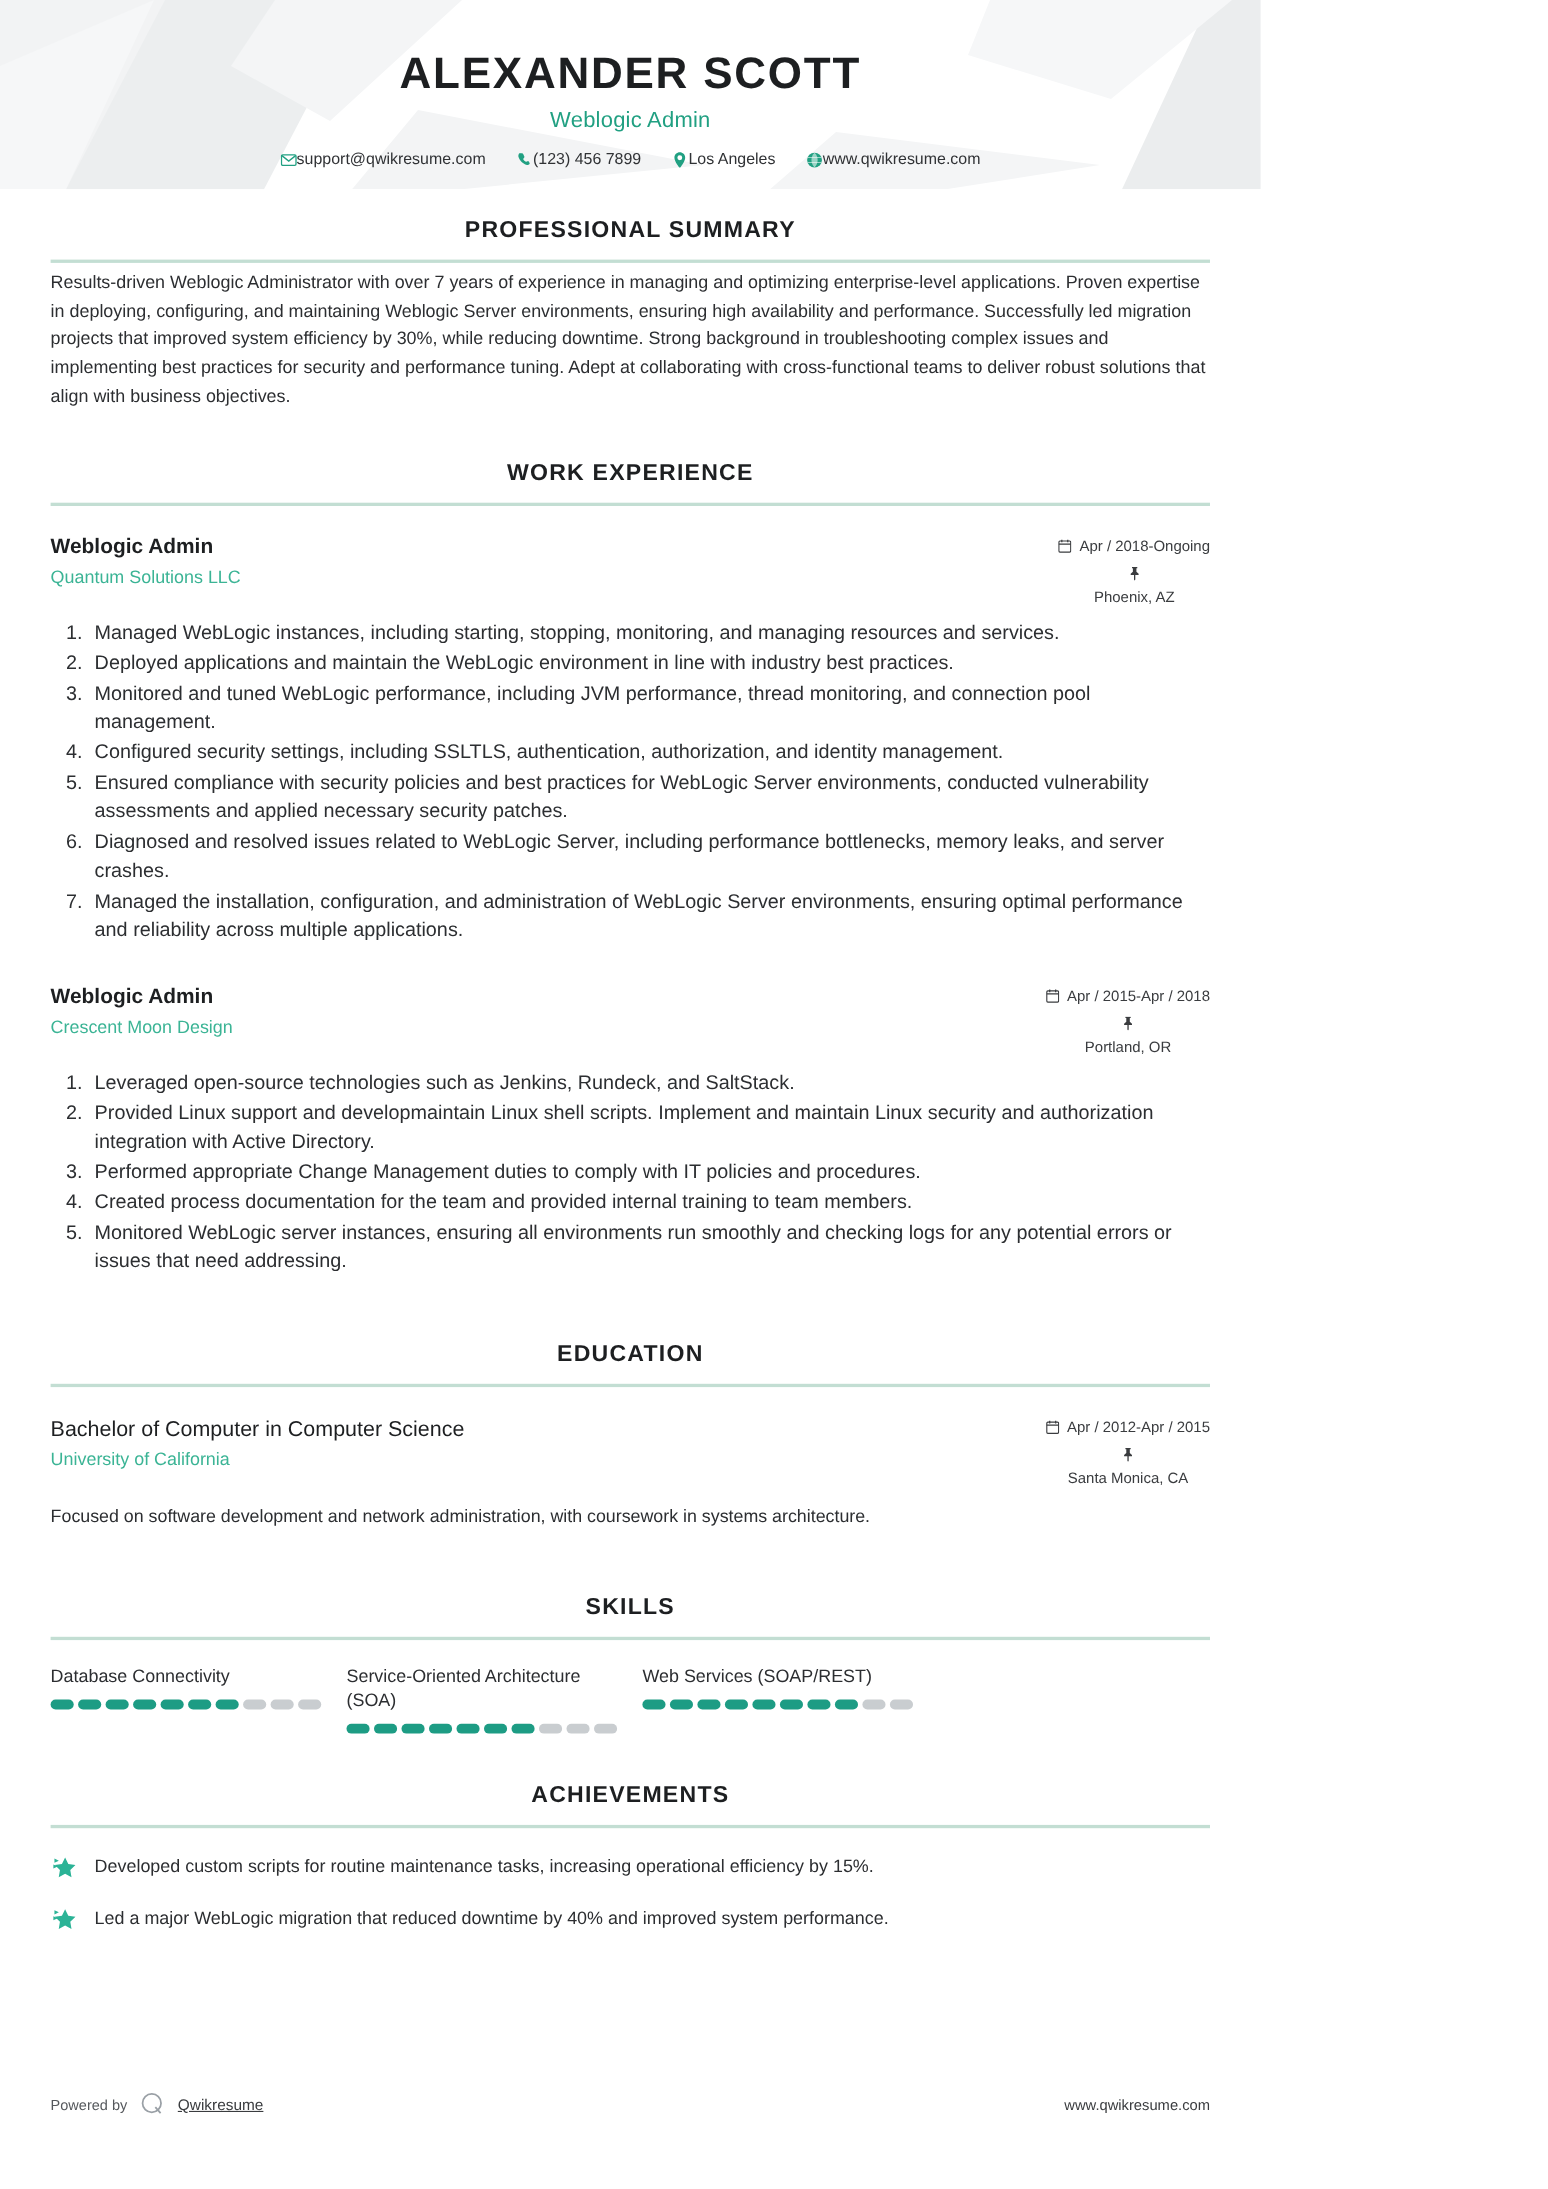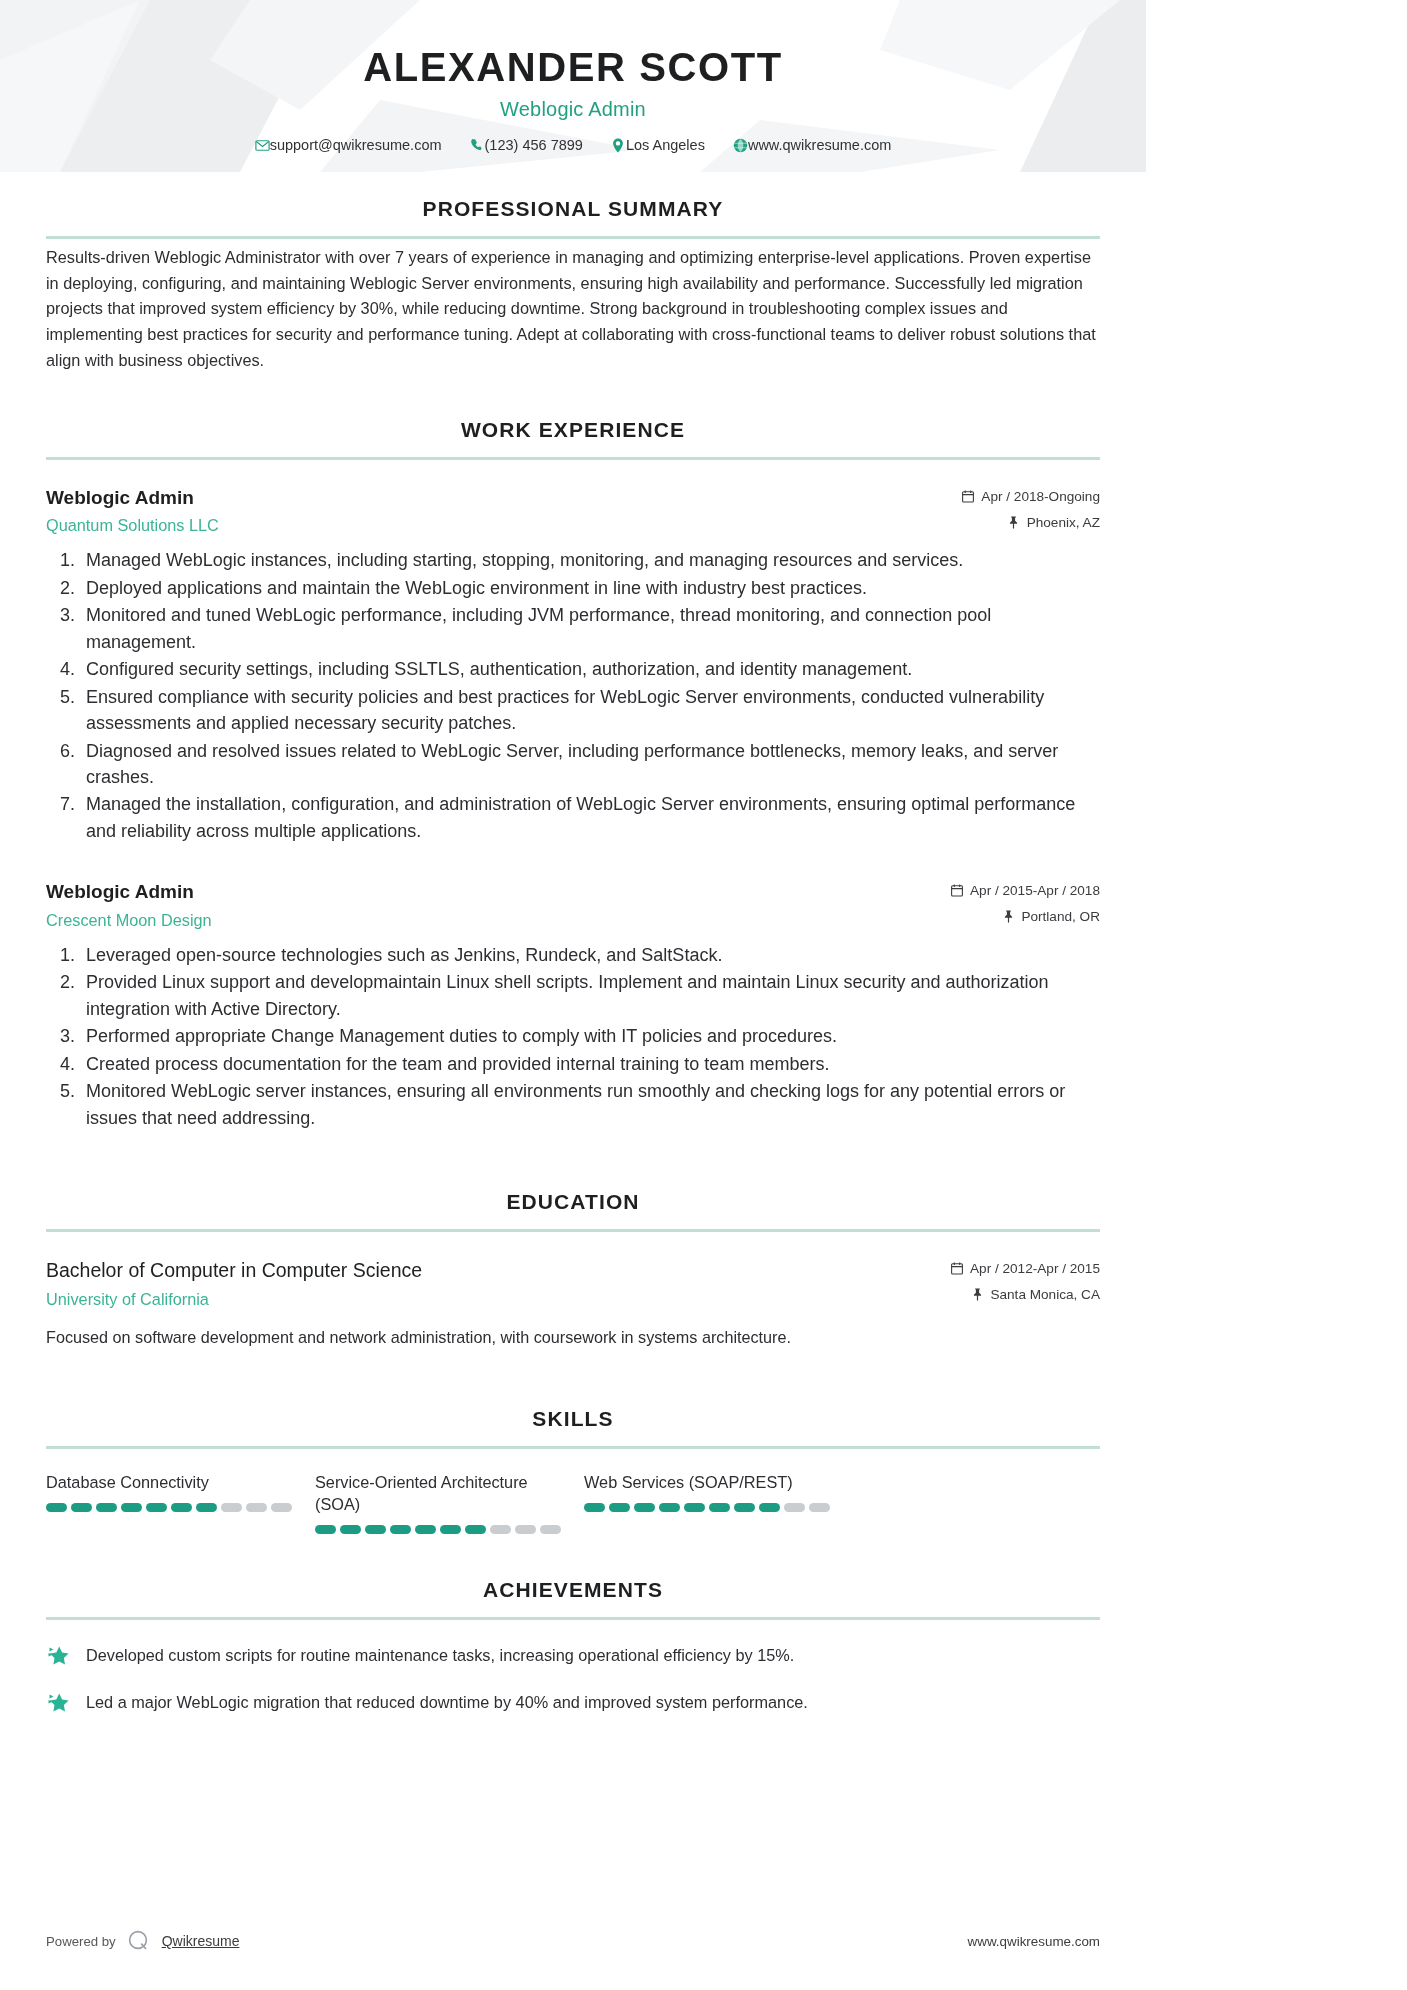--- a/index.html
+++ b/index.html
@@ -126,21 +126,21 @@
   }
   .meta-row {
     display: flex;
     align-items: center;
     justify-content: flex-end;
     gap: 7px;
     font-size: 13.6px;
     color: #3a3c3f;
     white-space: nowrap;
   }
-  .meta-row + .meta-row { margin-top: 11px; }
+  .meta-row + .meta-row { margin-top: 11px; flex-direction: column; }
   .meta-icon {
     display: inline-flex;
     width: 12px; height: 13px;
     align-items: center; justify-content: center;
     color: #3a3c3f;
   }
   .meta-icon svg { display: block; }
 
   .bullets {
     margin-top: 12px;
@@ -209,21 +209,21 @@
     line-height: 1.45;
     color: #2c2e31;
     padding-top: 2px;
   }
 
   
   .footer {
     position: absolute;
     left: 46px;
     right: 46px;
-    bottom: 36px;
+    bottom: 64px;
     display: flex;
     align-items: center;
     justify-content: space-between;
     z-index: 2;
     margin-top: 11px;
   }
   .powered {
     display: flex;
     align-items: center;
     gap: 10px;

